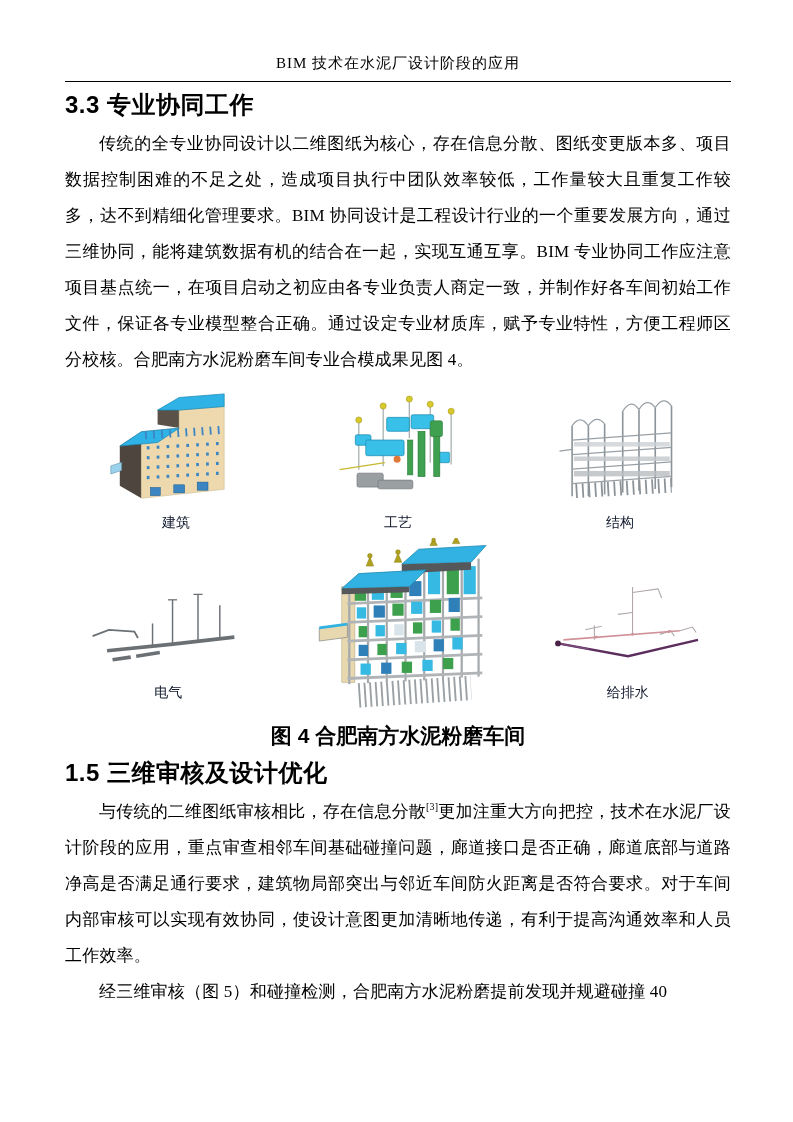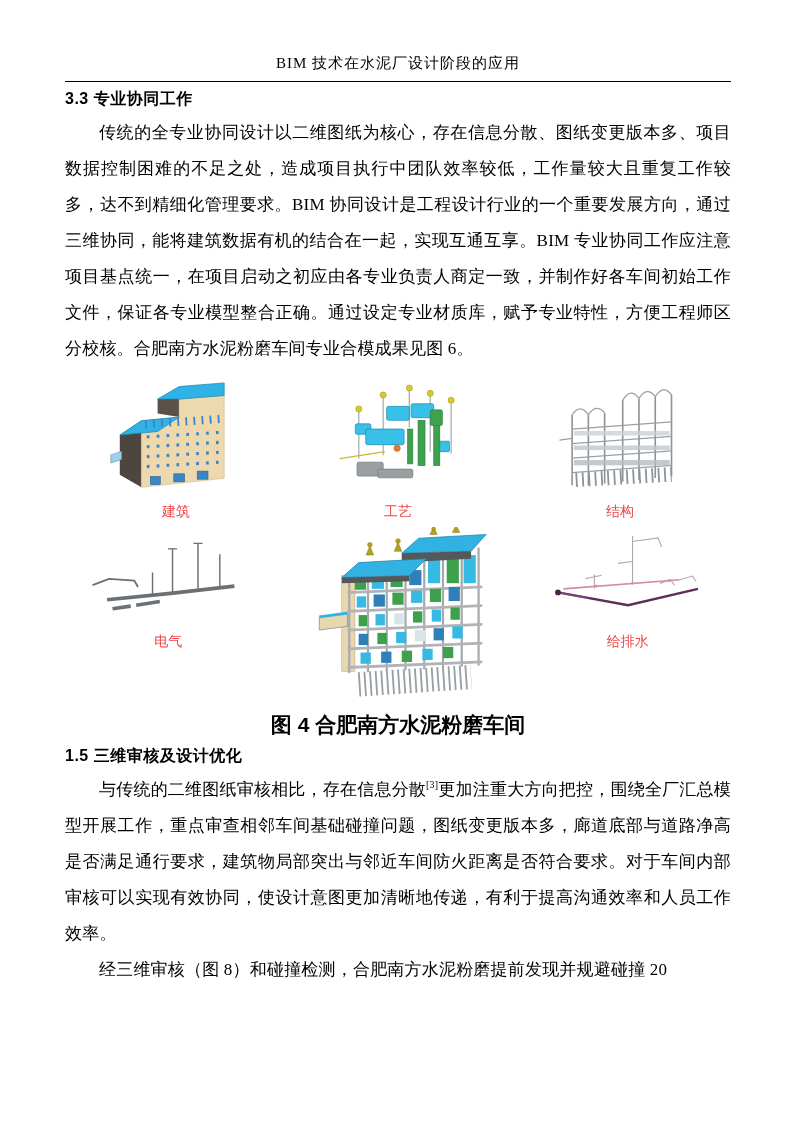--- a/index.html
+++ b/index.html
@@ -19,21 +19,21 @@
     font-size: 15px;
     letter-spacing: 1px;
     padding-bottom: 8px;
     border-bottom: 1.5px solid #000;
     font-family: "Liberation Serif", "DejaVu Serif", serif;
   }
 
   h2.sec-heading {
     font-family: "Liberation Sans", "DejaVu Sans", sans-serif;
     font-weight: bold;
-    font-size: 16px;
+    font-size: 24px;
     margin: 7px 0 5px 0;
     letter-spacing: 0.5px;
   }
 
   p.body-text {
     font-size: 17px;
     line-height: 36px;
     text-align: justify;
     text-indent: 2em;
     letter-spacing: 0.2px;
@@ -41,26 +41,26 @@
   sup.ref {
     font-size: 10px;
     vertical-align: super;
     line-height: 0;
   }
 
   
   .figure { margin-top: 8px; }
   .fig-row { display: flex; width: 100%; }
   .fig-row1 .fig-cell { flex: 1 1 33%; display: flex; flex-direction: column; align-items: center; }
-  .fig-row2 { margin-top: 6px; }
+  .fig-row2 { align-items: flex-end; margin-top: 6px; }
   .fig-row2 .side-cell { flex: 0 0 31%; display: flex; flex-direction: column; align-items: center; padding-bottom: 14px; }
   .fig-row2 .mid-cell  { flex: 0 0 38%; display: flex; justify-content: center; }
   .fig-label {
     font-size: 14px;
-    color: #ef4444;
+    color: #0f172a;
     margin-top: 6px;
     font-family: Liberation Serif, serif;
   }
   .fig-caption {
     text-align: center;
     font-family: "Liberation Sans", "DejaVu Sans", sans-serif;
     font-weight: bold;
     font-size: 21px;
     margin: 6px 0 4px 0;
   }
@@ -82,21 +82,21 @@
 </head>
 <body>
 
 <div class="page">
   <div class="content">
 
     <div class="running-head">BIM 技术在水泥厂设计阶段的应用</div>
 
     <h2 class="sec-heading">3.3 专业协同工作</h2>
 
-    <p class="body-text">传统的全专业协同设计以二维图纸为核心，存在信息分散、图纸变更版本多、项目数据控制困难的不足之处，造成项目执行中团队效率较低，工作量较大且重复工作较多，达不到精细化管理要求。BIM 协同设计是工程设计行业的一个重要发展方向，通过三维协同，能将建筑数据有机的结合在一起，实现互通互享。BIM 专业协同工作应注意项目基点统一，在项目启动之初应由各专业负责人商定一致，并制作好各车间初始工作文件，保证各专业模型整合正确。通过设定专业材质库，赋予专业特性，方便工程师区分校核。合肥南方水泥粉磨车间专业合模成果见图 6。</p>
+    <p class="body-text">传统的全专业协同设计以二维图纸为核心，存在信息分散、图纸变更版本多、项目数据控制困难的不足之处，造成项目执行中团队效率较低，工作量较大且重复工作较多，达不到精细化管理要求。BIM 协同设计是工程设计行业的一个重要发展方向，通过三维协同，能将建筑数据有机的结合在一起，实现互通互享。BIM 专业协同工作应注意项目基点统一，在项目启动之初应由各专业负责人商定一致，并制作好各车间初始工作文件，保证各专业模型整合正确。通过设定专业材质库，赋予专业特性，方便工程师区分校核。合肥南方水泥粉磨车间专业合模成果见图 4。</p>
 
     <div class="figure">
 
       <div class="fig-row fig-row1">
 
         <div class="fig-cell">
           <svg width="135" height="122" viewBox="0 0 150 130">
             <polygon points="12,64 36,48 36,122 12,108" fill="#4e463e"></polygon>
             <polygon points="54,24 78,24 78,44 54,40" fill="#5a5248"></polygon>
             <polygon points="36,48 78,44 78,24 128,20 128,112 36,122" fill="#eed9ae" stroke="#c8b288" stroke-width="0.6"></polygon>
@@ -287,19 +287,19 @@
           </svg>
           <div class="fig-label">给排水</div>
         </div>
       </div>
 
       <div class="fig-caption">图 4 合肥南方水泥粉磨车间</div>
     </div>
 
     <h2 class="sec-heading">1.5 三维审核及设计优化</h2>
 
-    <p class="body-text"><span>与传统的二维图纸审核相比，存在信息分散</span><sup class="ref">[3]</sup><span>更加注重大方向把控，围绕全厂汇总模型开展工作，重点审查相邻车间基础碰撞问题，图纸变更版本多，廊道底部与道路净高是否满足通行要求，建筑物局部突出与邻近车间防火距离是否符合要求。对于车间内部审核可以实现有效协同，使设计意图更加清晰地传递，有利于提高沟通效率和人员工作效率。</span></p>
-
-    <p class="body-text">经三维审核（图 8）和碰撞检测，合肥南方水泥粉磨提前发现并规避碰撞 20</p>
+    <p class="body-text"><span>与传统的二维图纸审核相比，存在信息分散</span><sup class="ref">[3]</sup><span>更加注重大方向把控，技术在水泥厂设计阶段的应用，重点审查相邻车间基础碰撞问题，廊道接口是否正确，廊道底部与道路净高是否满足通行要求，建筑物局部突出与邻近车间防火距离是否符合要求。对于车间内部审核可以实现有效协同，使设计意图更加清晰地传递，有利于提高沟通效率和人员工作效率。</span></p>
+
+    <p class="body-text">经三维审核（图 5）和碰撞检测，合肥南方水泥粉磨提前发现并规避碰撞 40</p>
 
   </div>
 
 </div>
 
 </body></html>

